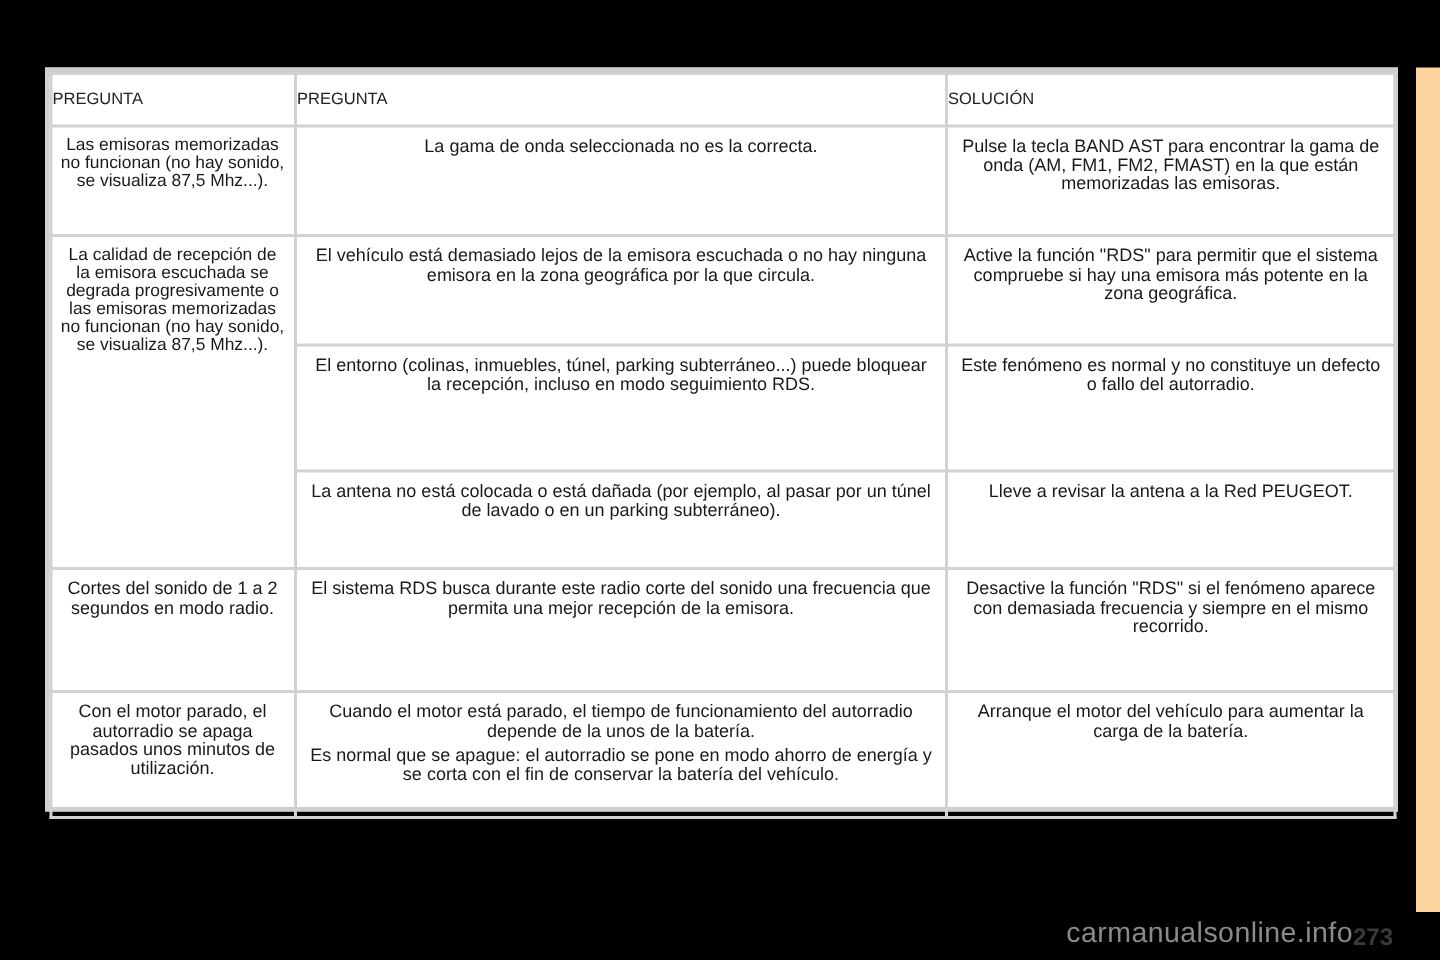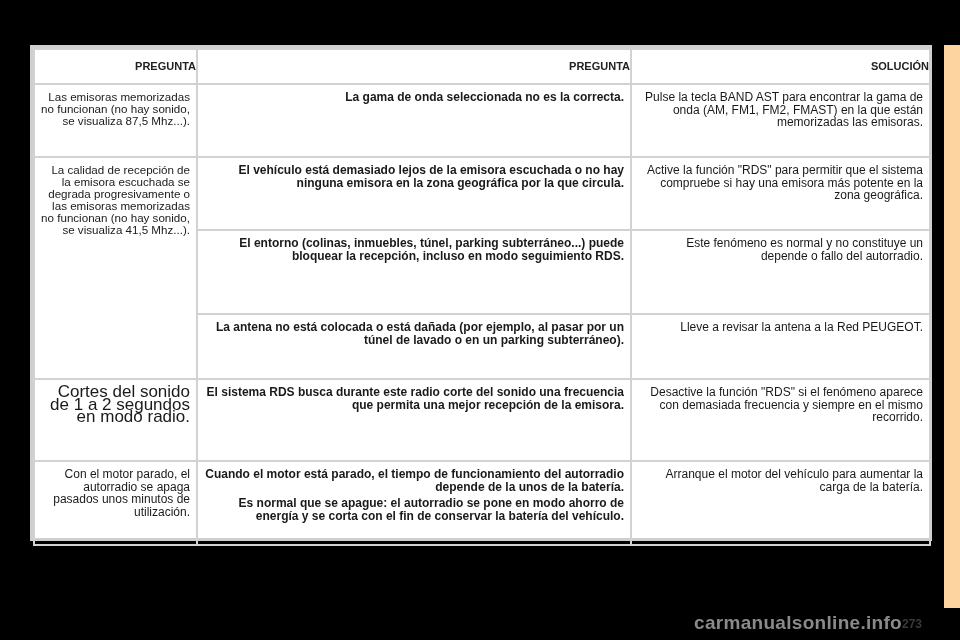--- a/index.html
+++ b/index.html
@@ -19,44 +19,44 @@
     border-collapse: collapse; width: 100%; height: 100%;
     table-layout: fixed;
   }
   td, th {
     border: 2px solid #d2d2d2;
     vertical-align: top;
     color: #1a1a1a;
     font-size: 12px;
     line-height: 12.5px;
     padding: 6px 6px 4px 6px;
-    text-align: right;
+    text-align: center;
   }
   th {
-    font-size: 11px; font-weight: bold; text-align: right;
+    font-size: 11px; font-weight: normal; text-align: left;
     vertical-align: middle; padding: 0; height: 33px;
     color: #222;
   }
   td.q { font-size: 11.6px; line-height: 12px; padding-left: 5px; }
-  td p { margin: 0 0 4px 0; font-weight: bold; }
+  td p { margin: 0 0 4px 0; }
   col.c1 { width: 163px; }
   col.c2 { width: 434px; }
   col.c3 { width: 299px; }
   .strip {
     position: absolute; left: 944px; top: 45px; width: 16px; height: 563px;
     background: #fdd3a0;
   }
   .watermark {
     position: absolute; right: 58px; top: 612px;
-    color: #8a8a8a; font-size: 19px; font-weight: bold;
+    color: #8a8a8a; font-size: 19px; font-weight: normal;
     letter-spacing: 0.3px;
   }
   .page-num {
     position: absolute; left: 902px; top: 617px;
-    color: #3a3a3a; font-size: 12px; font-weight: bold;
+    color: #3a3a3a; font-size: 16px; font-weight: bold;
   }
 </style>
 </head>
 <body>
 
 <div class="page-table">
   <table>
     <colgroup>
         <col class="c1">
         <col class="c2">
@@ -71,40 +71,40 @@
     </thead>
     <tbody>
       <tr style="height:73px">
         <td class="q">Las emisoras memorizadas no funcionan (no hay sonido, se visualiza 87,5 Mhz...).</td>
         <td>
             <p>La gama de onda seleccionada no es la correcta.</p>
           </td>
         <td>Pulse la tecla BAND AST para encontrar la gama de onda (AM, FM1, FM2, FMAST) en la que están memorizadas las emisoras.</td>
       </tr>
       <tr style="height:73px">
-        <td class="q" rowspan="3">La calidad de recepción de la emisora escuchada se degrada progresivamente o las emisoras memorizadas no funcionan (no hay sonido, se visualiza 41,5 Mhz...).</td>
+        <td class="q" rowspan="3">La calidad de recepción de la emisora escuchada se degrada progresivamente o las emisoras memorizadas no funcionan (no hay sonido, se visualiza 87,5 Mhz...).</td>
         <td>
             <p>El vehículo está demasiado lejos de la emisora escuchada o no hay ninguna emisora en la zona geográfica por la que circula.</p>
           </td>
         <td>Active la función "RDS" para permitir que el sistema compruebe si hay una emisora más potente en la zona geográfica.</td>
       </tr>
       <tr style="height:84px">
         <td>
             <p>El entorno (colinas, inmuebles, túnel, parking subterráneo...) puede bloquear la recepción, incluso en modo seguimiento RDS.</p>
           </td>
-        <td>Este fenómeno es normal y no constituye un depende o fallo del autorradio.</td>
+        <td>Este fenómeno es normal y no constituye un defecto o fallo del autorradio.</td>
       </tr>
       <tr style="height:65px">
         <td>
             <p>La antena no está colocada o está dañada (por ejemplo, al pasar por un túnel de lavado o en un parking subterráneo).</p>
           </td>
         <td>Lleve a revisar la antena a la Red PEUGEOT.</td>
       </tr>
       <tr style="height:82px">
-        <td class="q" style="font-size:17px;line-height:12.5px">Cortes del sonido de 1 a 2 segundos en modo radio.</td>
+        <td class="q" style="font-size:12px;line-height:12.5px">Cortes del sonido de 1 a 2 segundos en modo radio.</td>
         <td>
             <p>El sistema RDS busca durante este radio corte del sonido una frecuencia que permita una mejor recepción de la emisora.</p>
           </td>
         <td>Desactive la función "RDS" si el fenómeno aparece con demasiada frecuencia y siempre en el mismo recorrido.</td>
       </tr>
       <tr style="height:84px">
         <td class="q" style="font-size:12px;line-height:12.5px">Con el motor parado, el autorradio se apaga pasados unos minutos de utilización.</td>
         <td>
           <p>Cuando el motor está parado, el tiempo de funcionamiento del autorradio depende de la unos de la batería.</p>
           <p>Es normal que se apague: el autorradio se pone en modo ahorro de energía y se corta con el fin de conservar la batería del vehículo.</p>

